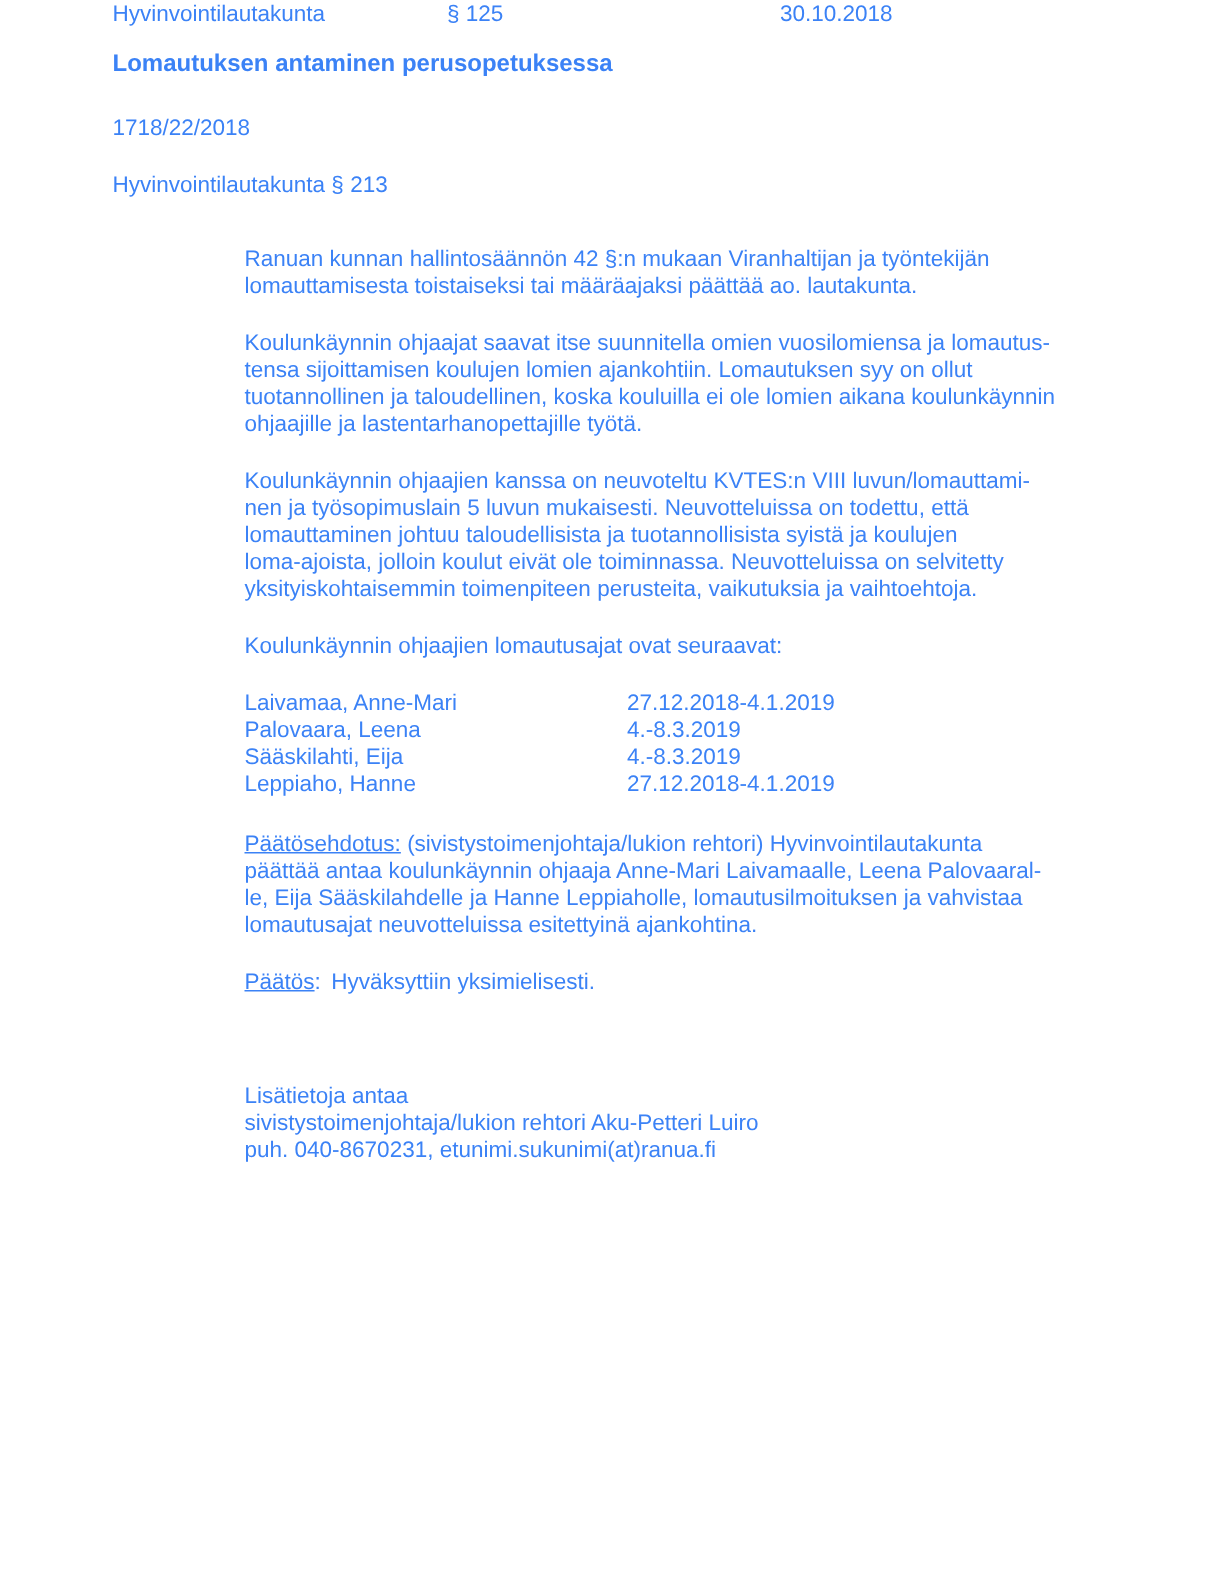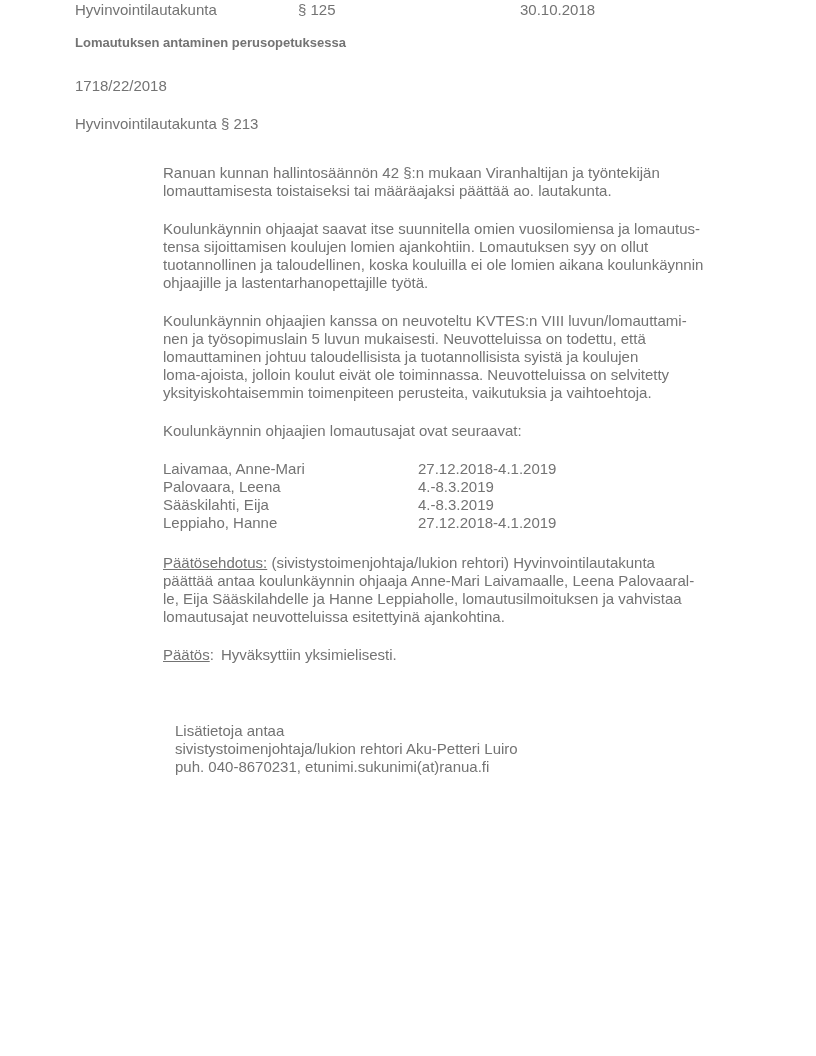--- a/index.html
+++ b/index.html
@@ -8,39 +8,39 @@
     background: #ffffff;
   }
   .page {
     position: relative;
     width: 816px;
     height: 1056px;
     background: #ffffff;
     font-family: "Liberation Sans", sans-serif;
     font-size: 15px;
     line-height: 18px;
-    color: #737373;
+    color: #3b82f6;
     overflow: hidden;
   }
   .header-row {
     position: absolute;
     top: 1px;
     left: 0;
     width: 816px;
     height: 18px;
   }
   .h-committee { position: absolute; left: 75px; top: 0; white-space: nowrap; }
   .h-section   { position: absolute; left: 298px; top: 0; white-space: nowrap; }
   .h-date      { position: absolute; left: 520px; top: 0; white-space: nowrap; text-align: right; }
   .title {
     position: absolute;
     top: 33px;
     left: 75px;
     margin: 0;
-    font-size: 13px;
+    font-size: 16px;
     line-height: 20px;
     font-weight: bold;
     white-space: nowrap;
   }
   .diary {
     position: absolute;
     top: 77px;
     left: 75px;
     white-space: nowrap;
   }
@@ -76,21 +76,21 @@
     text-decoration: underline;
   }
   .decision-para {
     margin: 0 0 58px 0;
     white-space: pre-line;
   }
   .decision-text {
     margin-left: 7px;
   }
   .contact {
-    margin: 12px;
+    margin: 0;
     white-space: pre-line;
   }
 </style>
 </head>
 <body>
 
 <div class="page">
 
   <div class="header-row">
     <span class="h-committee">Hyvinvointilautakunta</span>

